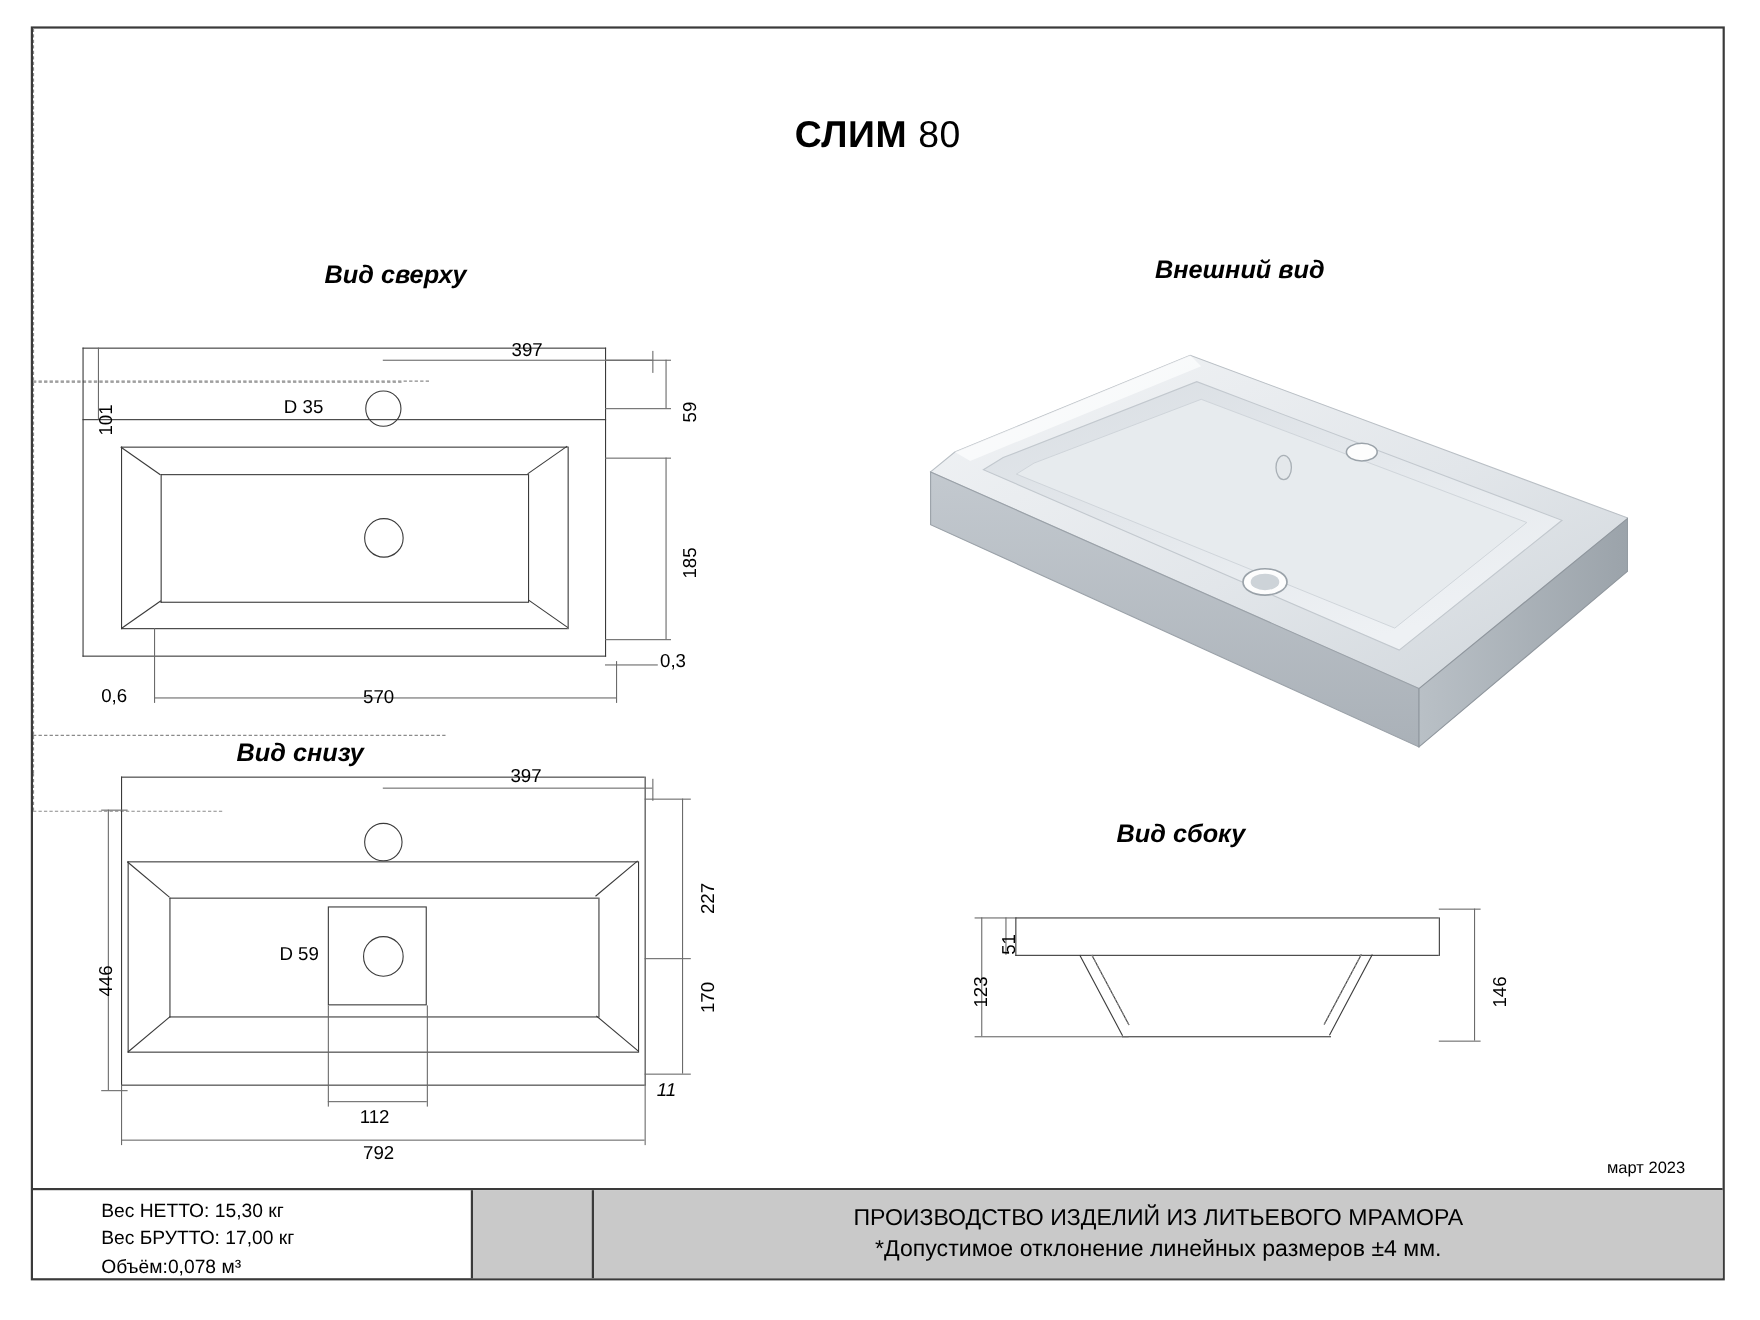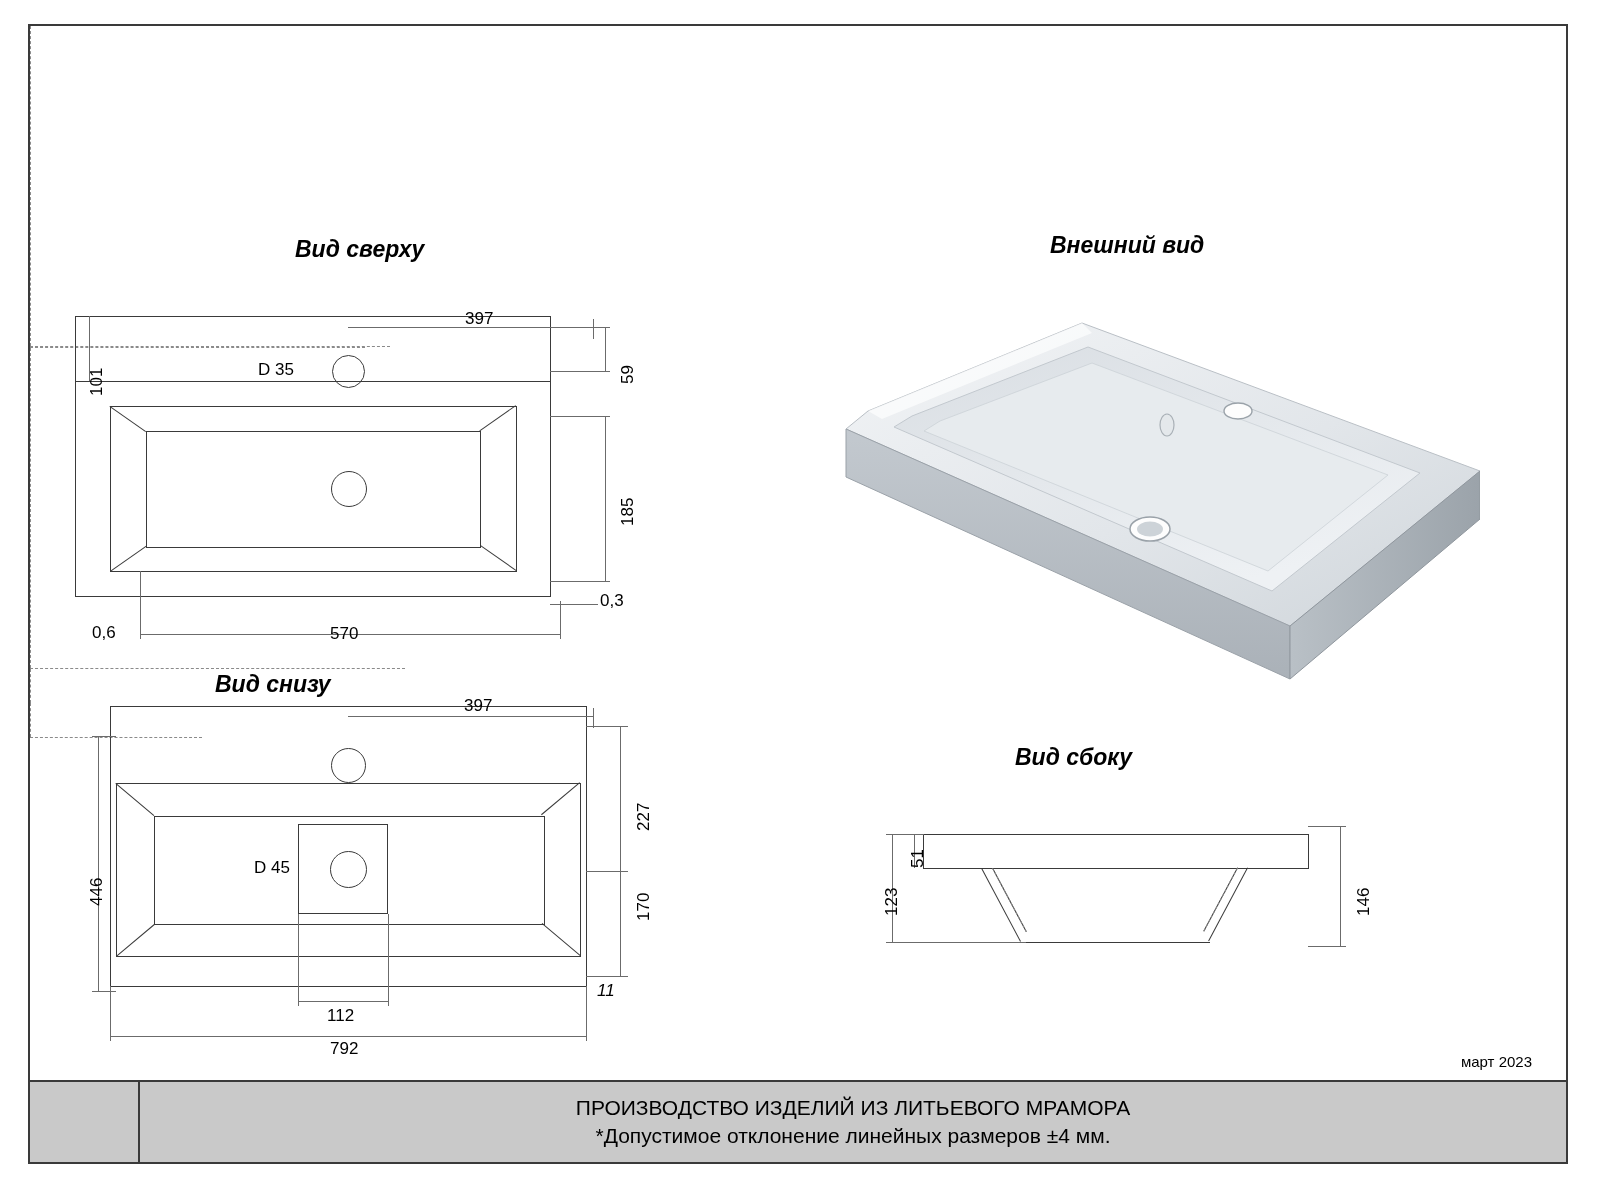--- a/index.html
+++ b/index.html
@@ -127,20 +127,24 @@
   }
 
   
   #sink3d { position: absolute; }
 </style>
 </head>
 <body>
 
 <div id="sheet">
 
+  <div class="title">
+    <span class="bold">СЛИМ</span>
+    <span class="light">80</span>
+  </div>
 
   <div class="viewlabel" style="left:265px; top:210px;">Вид сверху</div>
   <div class="viewlabel" style="left:185px; top:645px;">Вид снизу</div>
   <div class="viewlabel" style="left:1020px; top:206px;">Внешний вид</div>
   <div class="viewlabel" style="left:985px; top:718px;">Вид сбоку</div>
 
   <div>
 
     <div class="ln hln" style="left:45px; top:290px; width:476px;"></div>
     <div class="ln hln" style="left:45px; top:570px; width:476px;"></div>
@@ -226,21 +230,21 @@
     <div class="ln" style="left:550px; top:930px; width:50px; height:1px; transform:rotate(-140deg); transform-origin:left top;"></div>
 
     <div class="rect" style="left:268px; top:798px; width:90px; height:90px;"></div>
 
     <div class="dash-v" style="left:318px; top:682px; height:320px;"></div>
     <div class="dash-h" style="left:210px; top:843px; width:375px;"></div>
 
     <div class="circ" style="left:301px; top:722px; width:35px; height:35px;"></div>
 
     <div class="circ" style="left:300px; top:825px; width:37px; height:37px;"></div>
-    <div class="dim" style="left:224px; top:832px;">D 45</div>
+    <div class="dim" style="left:224px; top:832px;">D 59</div>
 
     <div class="ln thin hln" style="left:318px; top:690px; width:245px;"></div>
     <div class="ln thin vln" style="left:563px; top:682px; height:20px;"></div>
     <div class="dim" style="left:434px; top:670px;">397</div>
 
     <div class="ln thin vln" style="left:68px; top:710px; height:255px;"></div>
     <div class="ln thin hln" style="left:62px; top:710px; width:24px;"></div>
     <div class="ln thin hln" style="left:62px; top:965px; width:24px;"></div>
     <div class="dim vert" style="left:57px; top:880px;">446</div>
 
@@ -333,20 +337,25 @@
 
     <div class="ln thin vln" style="left:1310px; top:800px; height:120px;"></div>
     <div class="ln thin hln" style="left:1278px; top:800px; width:38px;"></div>
     <div class="ln thin hln" style="left:1278px; top:920px; width:38px;"></div>
     <div class="dim vert" style="left:1324px; top:890px;">146</div>
   </div>
 
   <div id="datelabel">март 2023</div>
 
   <div id="bottombar">
+    <div id="weightbox">
+      <div>Вес НЕТТО: 15,30 кг</div>
+      <div>Вес БРУТТО: 17,00 кг</div>
+      <div>Объём:0,078 м³</div>
+    </div>
     <div id="greyband"></div>
     <div id="prodbox">
       <div>ПРОИЗВОДСТВО ИЗДЕЛИЙ ИЗ ЛИТЬЕВОГО МРАМОРА</div>
       <div>*Допустимое отклонение линейных размеров ±4 мм.</div>
     </div>
   </div>
 
 </div>
 
 </body></html>

